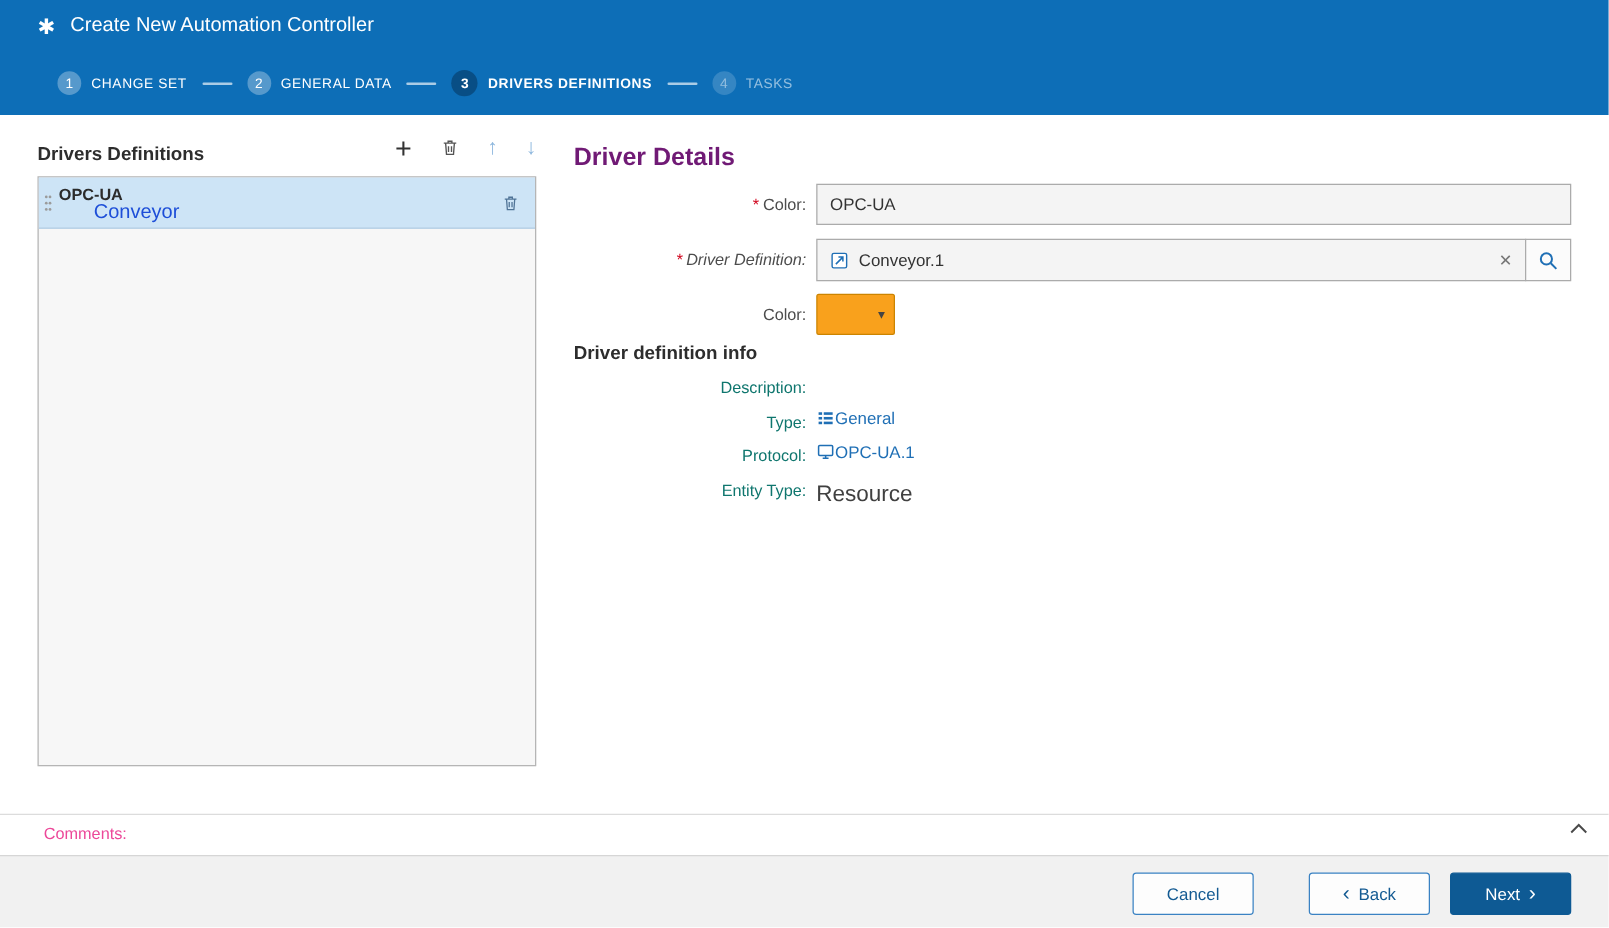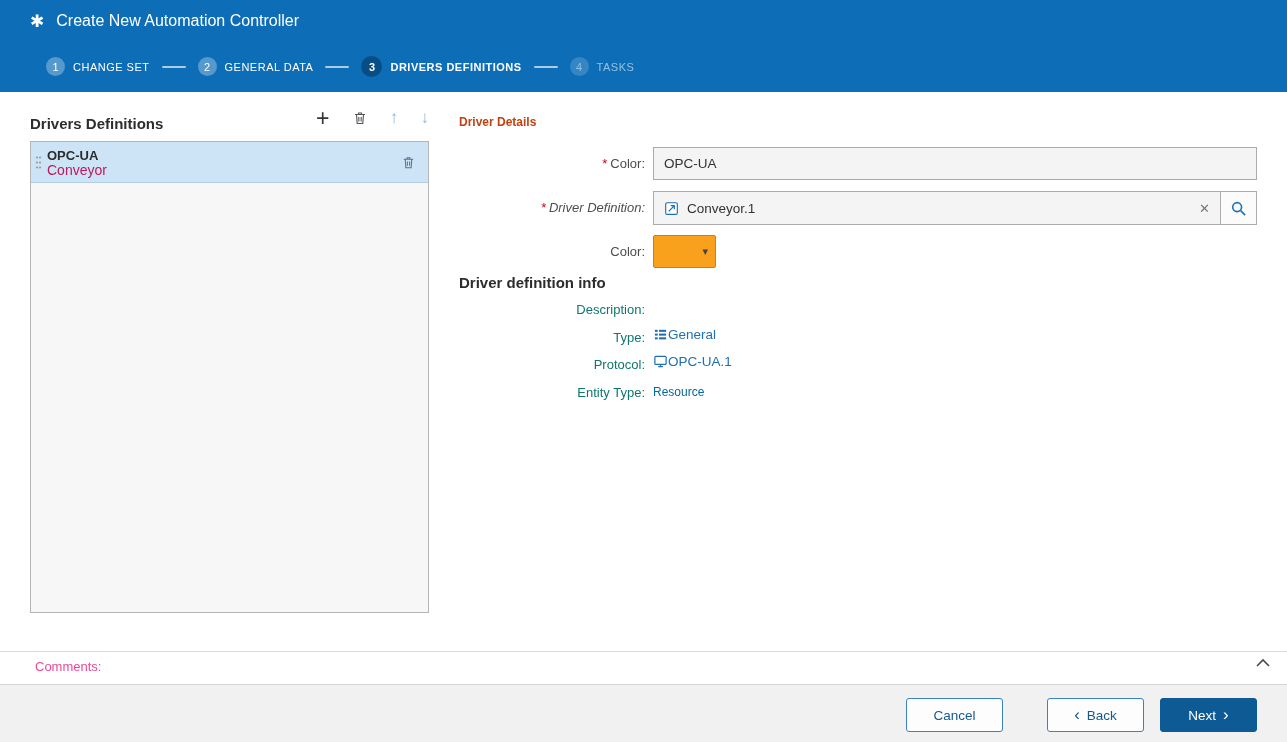--- a/index.html
+++ b/index.html
@@ -46,25 +46,25 @@
     background: #f7f7f7; border: 1px solid #b5b5b5;
   }
   .list-item {
     height: 41px; background: #cde4f6; border-bottom: 1px solid #b3cce2;
     display: flex; align-items: center; position: relative; cursor: pointer;
     padding-left: 16px; padding-right: 12px;
   }
   .drag-dots { position: absolute; left: 4px; top: 13px; display: flex; }
   .item-text { display: flex; flex-direction: column; justify-content: center; flex: 1; }
   .item-name { font-size: 13px; font-weight: 700; color: #2b2b2b; line-height: 15px; }
-  .item-sub { font-size: 14px; color: #be185d; line-height: 14px; }
+  .item-sub { font-size: 16px; color: #1d4ed8; line-height: 14px; margin-left: 28px; }
   .item-trash { color: #4f7396; cursor: pointer; display: flex; }
 
   
-  .right-title { position: absolute; left: 459px; top: 115px; font-size: 12px; color: #c2410c; }
+  .right-title { position: absolute; left: 459px; top: 115px; font-size: 20px; color: #701a75; }
   .info-title  { position: absolute; left: 459px; top: 274px; font-size: 15px; color: #2d2d2d; }
 
   .form-label {
     position: absolute; left: 455px; width: 190px; text-align: right;
     font-size: 13px; color: #4d4d4d; white-space: nowrap;
   }
   .info-label { color: #0f766e; }
   .req { color: #d0021b; margin-right: 3px; font-size: 13px; }
 
   .lbl-name { top: 156px; }
@@ -98,21 +98,21 @@
     border: 1px solid #cc8400; border-radius: 2px; cursor: pointer;
   }
   .color-caret { position: absolute; right: 7px; top: 9px; font-size: 11px; color: #444; }
 
   .value-row { position: absolute; left: 653px; display: flex; align-items: center; }
   .row-desc { top: 302px; }
   .row-type { top: 327px; }
   .row-protocol { top: 354px; }
   .row-entity { top: 385px; }
   .link-text { font-size: 13.5px; color: #1f6fb5; cursor: pointer; }
-  .plain-text { font-size: 12px; color: #0369a1; }
+  .plain-text { font-size: 18px; color: #404040; }
 
   
   .comments-divider { position: absolute; left: 0; right: 0; top: 651px; height: 1px; background: #dcdcdc; }
   .comments-label { position: absolute; left: 35px; top: 659px; font-size: 13px; color: #ec4899; }
   .comments-toggle { position: absolute; right: 16px; top: 658px; cursor: pointer; display: flex; }
 
   .footer {
     position: absolute; left: 0; right: 0; top: 684px; bottom: 0;
     background: #f1f1f1; border-top: 1px solid #d6d6d6;
   }

